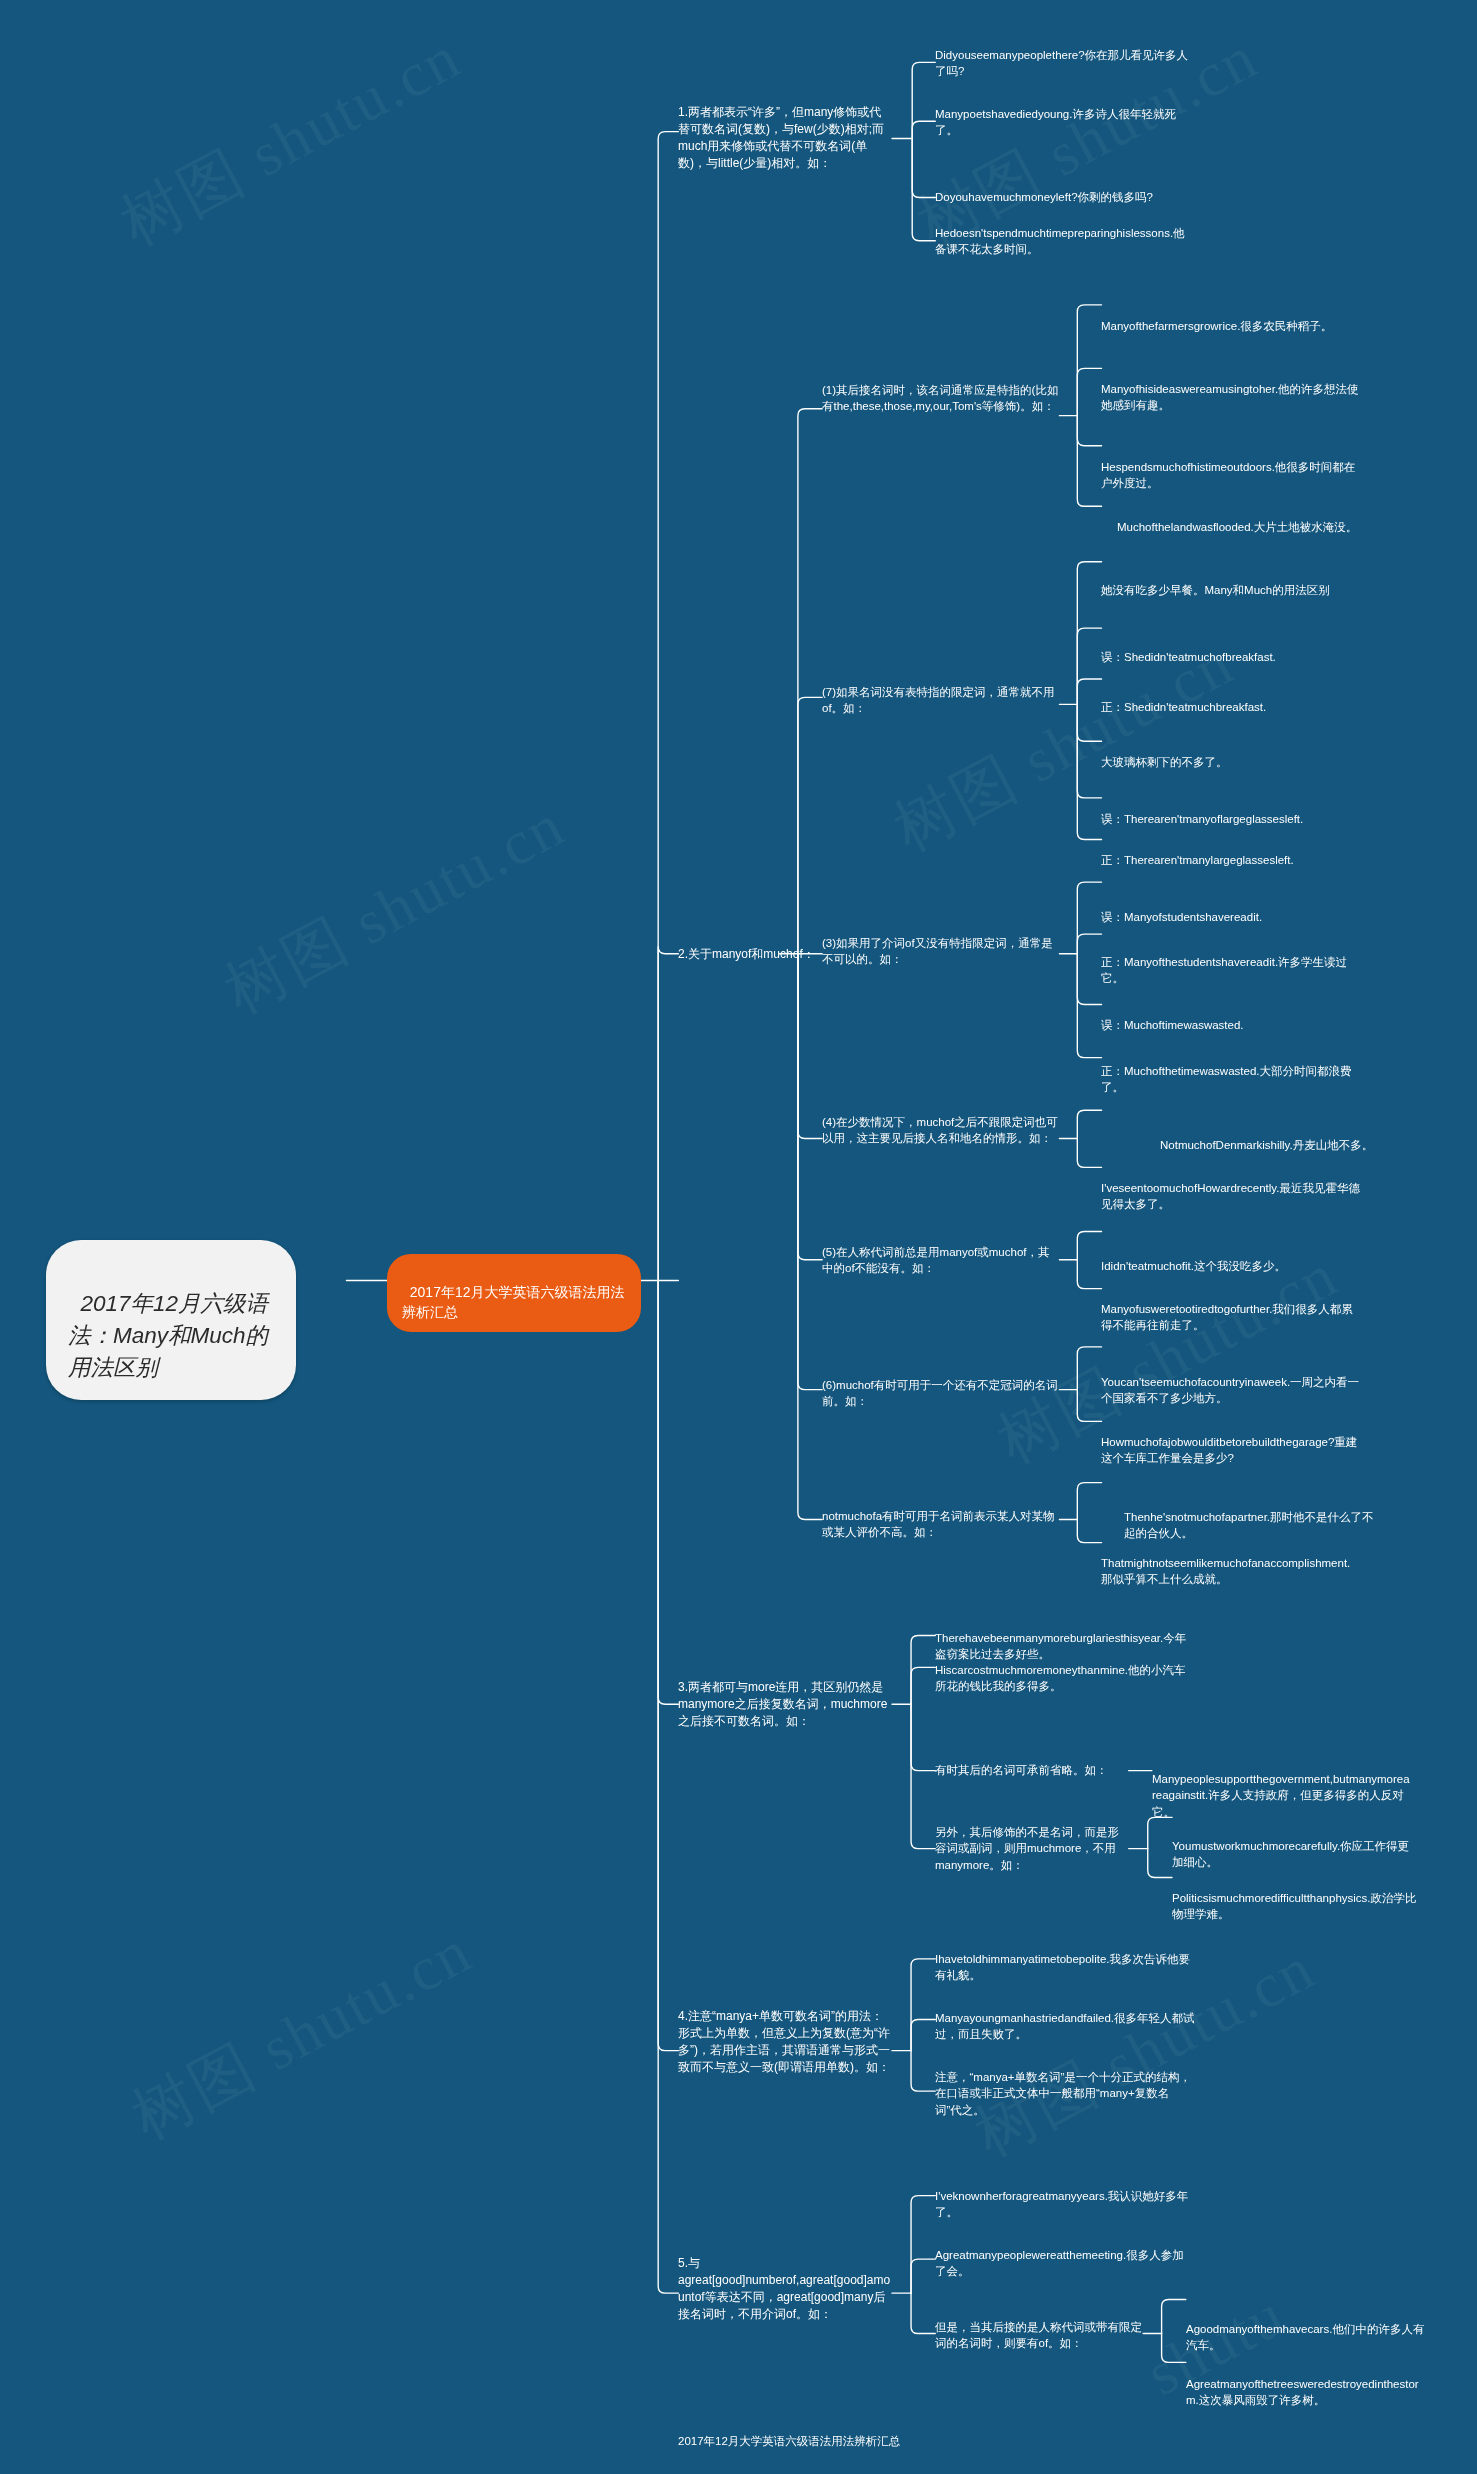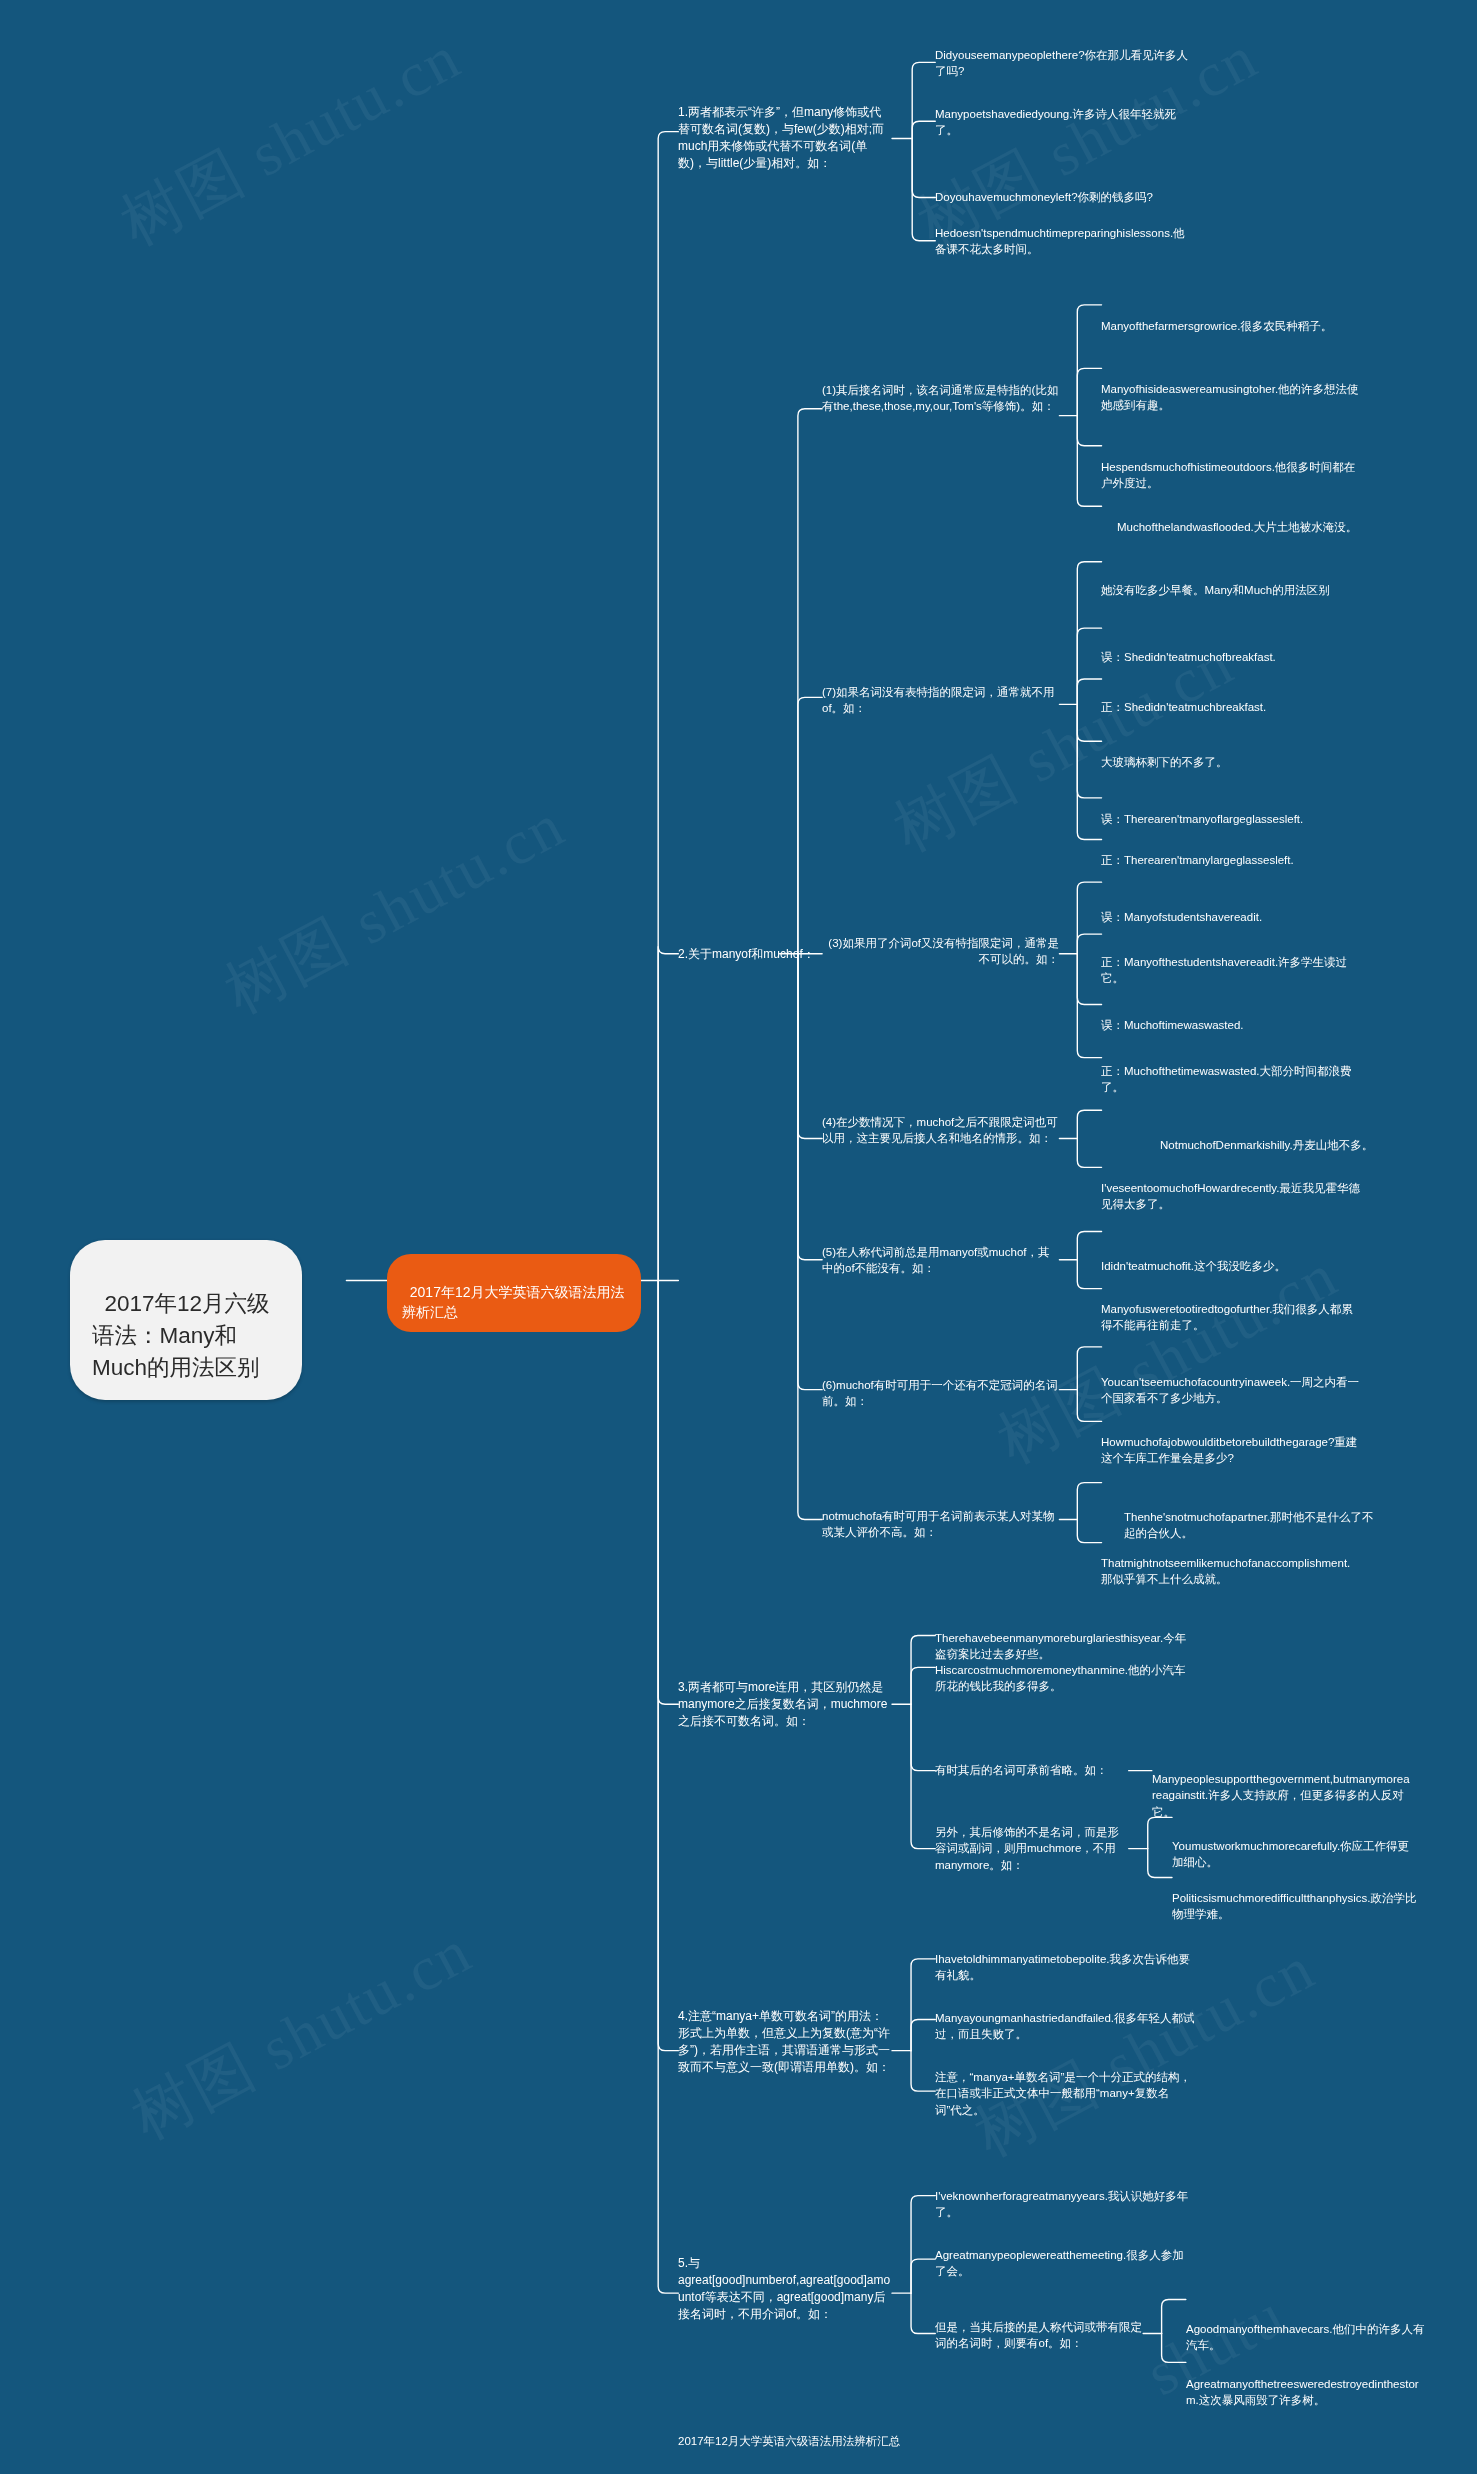--- a/index.html
+++ b/index.html
@@ -162,21 +162,21 @@
     <path d="M 1578 3972 V 3815 q0 -12 12 -12 H 1620"></path>
     <path d="M 1578 3972 V 3925 q0 -12 12 -12 H 1620"></path>
     <path d="M 1578 3972 V 4030 q0 12 12 12 H 1620"></path>
 
     <path d="M 1980 4042 H 2012"></path>
     <path d="M 2012 4042 V 3995 q0 -12 12 -12 H 2054"></path>
     <path d="M 2012 4042 V 4080 q0 12 12 12 H 2054"></path>
   </g>
 </svg>
 
-<div class="node root" style="left:70px; top:1240px; width:232px;">
+<div class="node root" style="left:46px; top:1240px; width:250px;font-style:italic;">
   <span>2017年12月六级语法：Many和Much的用法区别</span>
 </div>
 
 <div class="node main-topic" style="left:387px; top:1254px; width:254px;">
   <span>2017年12月大学英语六级语法用法辨析汇总</span>
 </div>
 
 <div class="node lvl1" style="left:678px; top:104px; width:214px;">1.两者都表示“许多”，但many修饰或代替可数名词(复数)，与few(少数)相对;而much用来修饰或代替不可数名词(单数)，与little(少量)相对。如：</div>
 
 <div class="node lvl2" style="left:935px; top:47px; width:260px;">Didyouseemanypeoplethere?你在那儿看见许多人了吗?</div>
@@ -193,21 +193,21 @@
 <div class="node lvl3" style="left:1101px; top:491px; width:260px;padding-left:16px;">Muchofthelandwasflooded.大片土地被水淹没。</div>
 
 <div class="node lvl2" style="left:822px; top:684px; width:237px;">(7)如果名词没有表特指的限定词，通常就不用of。如：</div>
 <div class="node lvl3" style="left:1101px; top:554px; width:260px;">她没有吃多少早餐。Many和Much的用法区别</div>
 <div class="node lvl3" style="left:1101px; top:621px; width:260px;">误：Shedidn'teatmuchofbreakfast.</div>
 <div class="node lvl3" style="left:1101px; top:671px; width:260px;">正：Shedidn'teatmuchbreakfast.</div>
 <div class="node lvl3" style="left:1101px; top:726px; width:260px;">大玻璃杯剩下的不多了。</div>
 <div class="node lvl3" style="left:1101px; top:783px; width:260px;">误：Therearen'tmanyoflargeglassesleft.</div>
 <div class="node lvl3" style="left:1101px; top:824px; width:260px;">正：Therearen'tmanylargeglassesleft.</div>
 
-<div class="node lvl2" style="left:822px; top:935px; width:237px;text-align:right;">(3)如果用了介词of又没有特指限定词，通常是不可以的。如：</div>
+<div class="node lvl2" style="left:822px; top:935px; width:237px;">(3)如果用了介词of又没有特指限定词，通常是不可以的。如：</div>
 <div class="node lvl3" style="left:1101px; top:881px; width:260px;">误：Manyofstudentshavereadit.</div>
 <div class="node lvl3" style="left:1101px; top:926px; width:260px;">正：Manyofthestudentshavereadit.许多学生读过它。</div>
 <div class="node lvl3" style="left:1101px; top:989px; width:260px;">误：Muchoftimewaswasted.</div>
 <div class="node lvl3" style="left:1101px; top:1035px; width:260px;">正：Muchofthetimewaswasted.大部分时间都浪费了。</div>
 
 <div class="node lvl2" style="left:822px; top:1114px; width:237px;">(4)在少数情况下，muchof之后不跟限定词也可以用，这主要见后接人名和地名的情形。如：</div>
 <div class="node lvl3" style="left:1160px; top:1109px; width:260px;">NotmuchofDenmarkishilly.丹麦山地不多。</div>
 <div class="node lvl3" style="left:1101px; top:1152px; width:260px;">I'veseentoomuchofHowardrecently.最近我见霍华德见得太多了。</div>
 
 <div class="node lvl2" style="left:822px; top:1244px; width:237px;">(5)在人称代词前总是用manyof或muchof，其中的of不能没有。如：</div>

